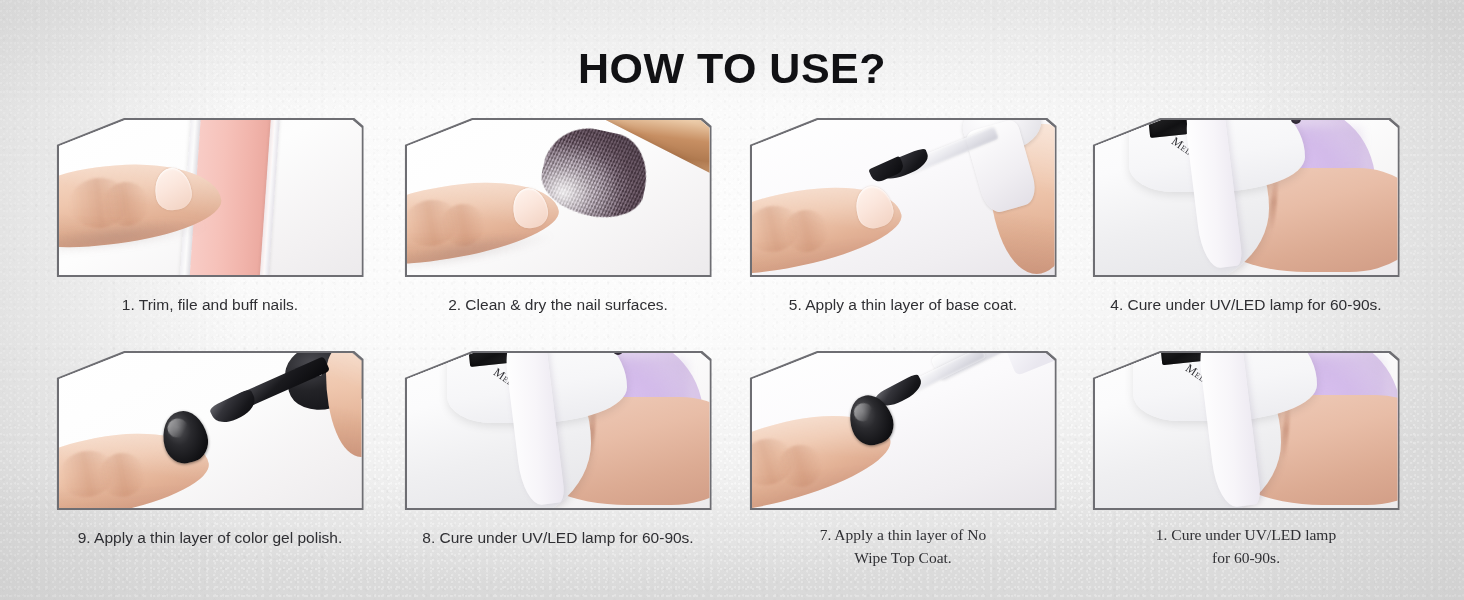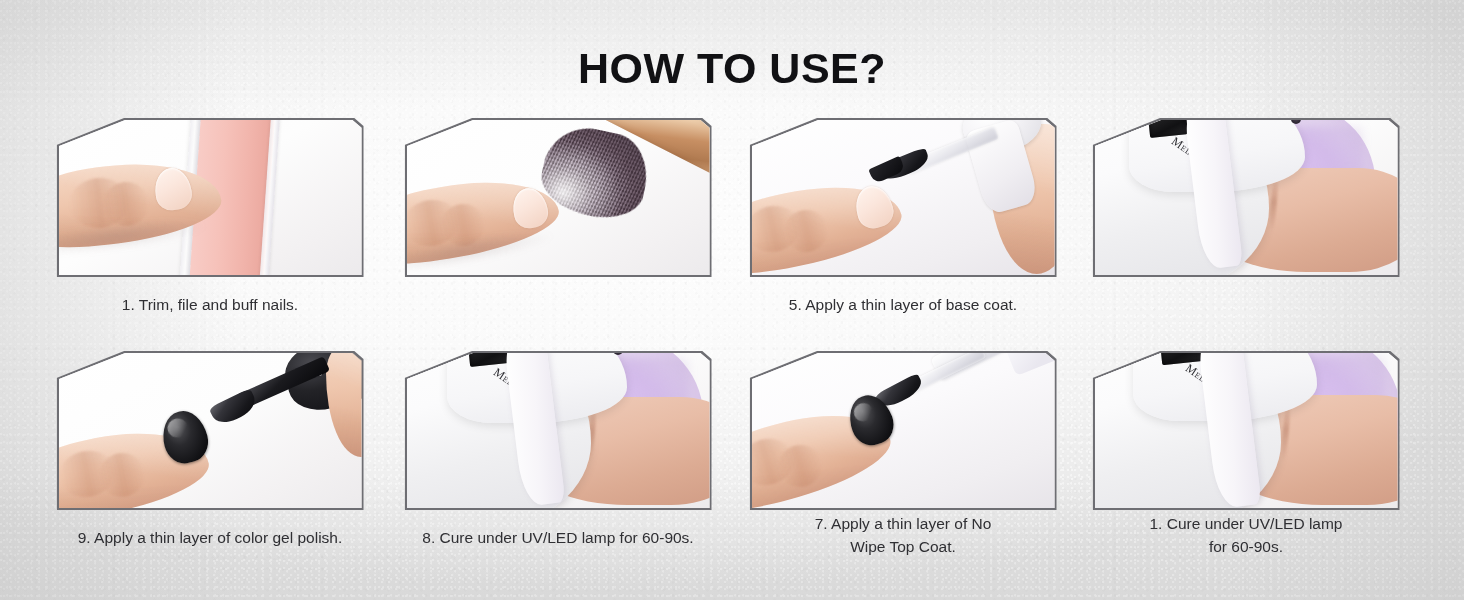--- a/index.html
+++ b/index.html
@@ -98,21 +98,21 @@
   }
 
   .caption {
     margin-top: 16px;
     text-align: center;
     font-size: 15.5px;
     line-height: 1.5;
     color: #2f2f33;
     white-space: pre-line;
   }
-  .caption.two-line { margin-top: 2px; }
+  .caption.two-line { margin-top: 13px; font-family: Liberation Serif, serif; }
 
   
   .scene { position:absolute; inset:0; }
 
   
   .bg-white {
     position:absolute; inset:0;
     background: linear-gradient(150deg,#ffffff 0%,#fdfdfd 45%,#f3f1f2 80%,#eceaec 100%);
   }
   .bg-white-cool {
@@ -314,20 +314,21 @@
 
                 <div class="finger" style="left:-66px; top:66px; width:218px; height:72px; transform:rotate(-10deg);"></div>
                 <div class="nail-natural" style="left:106px; top:68px; width:34px; height:40px; transform:rotate(-12deg);"></div>
                 <div class="knuckle" style="left:-4px; top:80px; width:56px; height:46px; transform:rotate(-10deg);"></div>
                 <div class="knuckle" style="left:34px; top:84px; width:44px; height:42px; transform:rotate(-10deg);"></div>
                 <div style="position:absolute;left:-40px;top:120px;width:190px;height:24px;background:radial-gradient(ellipse at 50% 50%, rgba(120,100,100,.20), rgba(0,0,0,0) 70%);filter:blur(3px);transform:rotate(-10deg);"></div>
               </div>
             </div>
           </div>
         </div>
+        <div class="caption">2. Clean &amp; dry the nail surfaces.</div>
       </div>
 
       <div class="cell c2">
         <div class="panel">
           <div class="inner">
             <div class="photo">
               <div class="scene">
                 <div class="bg-white-cool"></div>
 
                 <div class="finger" style="right:-26px; top:4px; width:92px; height:150px; border-radius:44% 40% 48% 52% / 30% 34% 66% 70%;"></div>
@@ -373,20 +374,21 @@
                 <div class="lamp-screen" style="left:54px; top:-6px; width:38px; height:22px; transform:rotate(-6deg);"></div>
 
                 <div class="lamp-brand" style="left:82px; top:14px; font-size:12px; transform:rotate(34deg); transform-origin:left top;">MelodySusie</div>
 
                 <div style="position:absolute;left:98px;top:-20px;width:40px;height:168px;background:linear-gradient(95deg,#ffffff,#f7f5f9 55%,#ebe7f0);border-radius:40% 10% 16% 44% / 22% 8% 10% 26%;transform:rotate(-7deg);box-shadow:2px 0 6px rgba(130,110,150,.18);"></div>
                 <div style="position:absolute;left:196px;top:-6px;width:10px;height:10px;background:radial-gradient(circle,#4a4150,#1b1720);border-radius:50%;"></div>
               </div>
             </div>
           </div>
         </div>
+        <div class="caption">4. Cure under UV/LED lamp for 60-90s.</div>
       </div>
 
     </div>
 
     <div class="row" style="top:0;">
 
       <div class="cell c0">
         <div class="panel">
           <div class="inner">
             <div class="photo">

